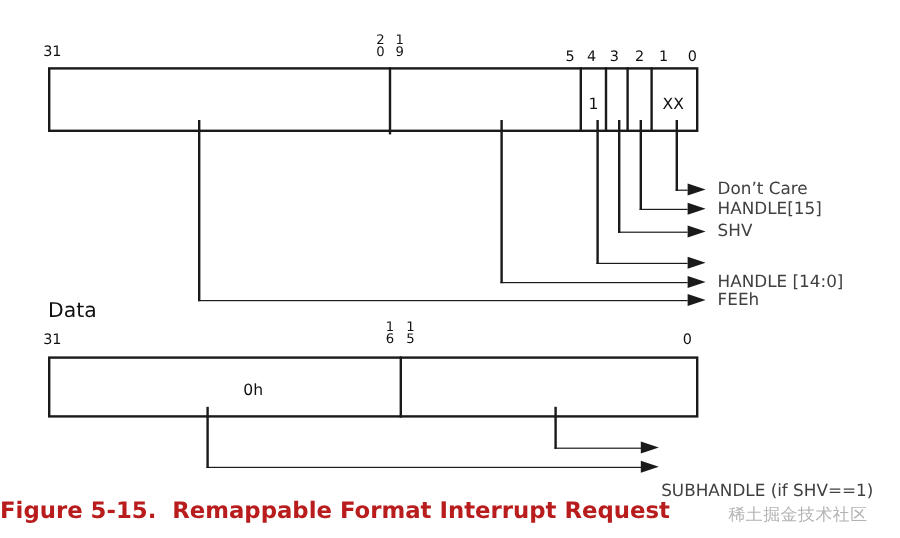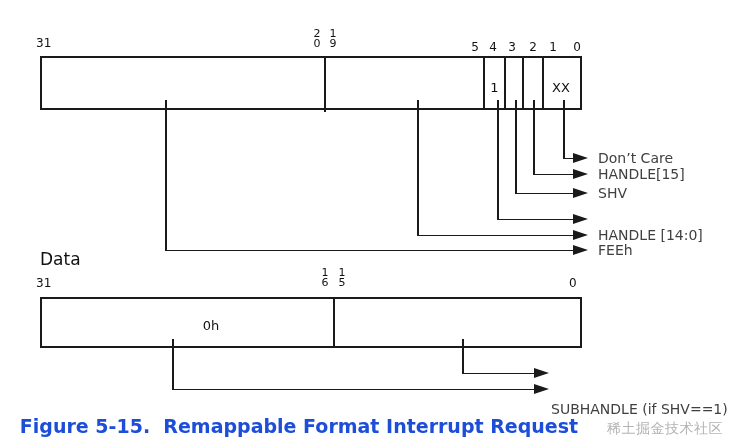--- a/index.html
+++ b/index.html
@@ -17,22 +17,22 @@
   .v{position:absolute; width:1.5px; background:#1a1a1a;}
   .h{position:absolute; height:1.5px; background:#1a1a1a;}
   .cellval{position:absolute; font-size:13px; text-align:center; color:#111;}
   .callout-label{position:absolute; font-size:14px; line-height:16px; white-space:pre; color:#404040;}
   .arrow{
     position:absolute; width:0; height:0;
     border-top:5px solid transparent; border-bottom:5px solid transparent;
     border-left:15px solid #1a1a1a;
   }
   .caption{
-    position:absolute; left:0; top:415; width:598px; text-align:center;
-    font-size:19px; font-weight:bold; color:#1d4ed8; white-space:pre; z-index:2;
+    position:absolute; left:0; top:415; width:598px; text-align:left;
+    font-size:19px; font-weight:bold; color:#b91c1c; white-space:pre; z-index:2;
     top:415px;
   }
   .watermark{
     position:absolute; left:607px; top:420px; font-size:14px; color:#b3b3b3;
     letter-spacing:0.5px; z-index:1;
   }
 </style>
 </head>
 <body>
 

